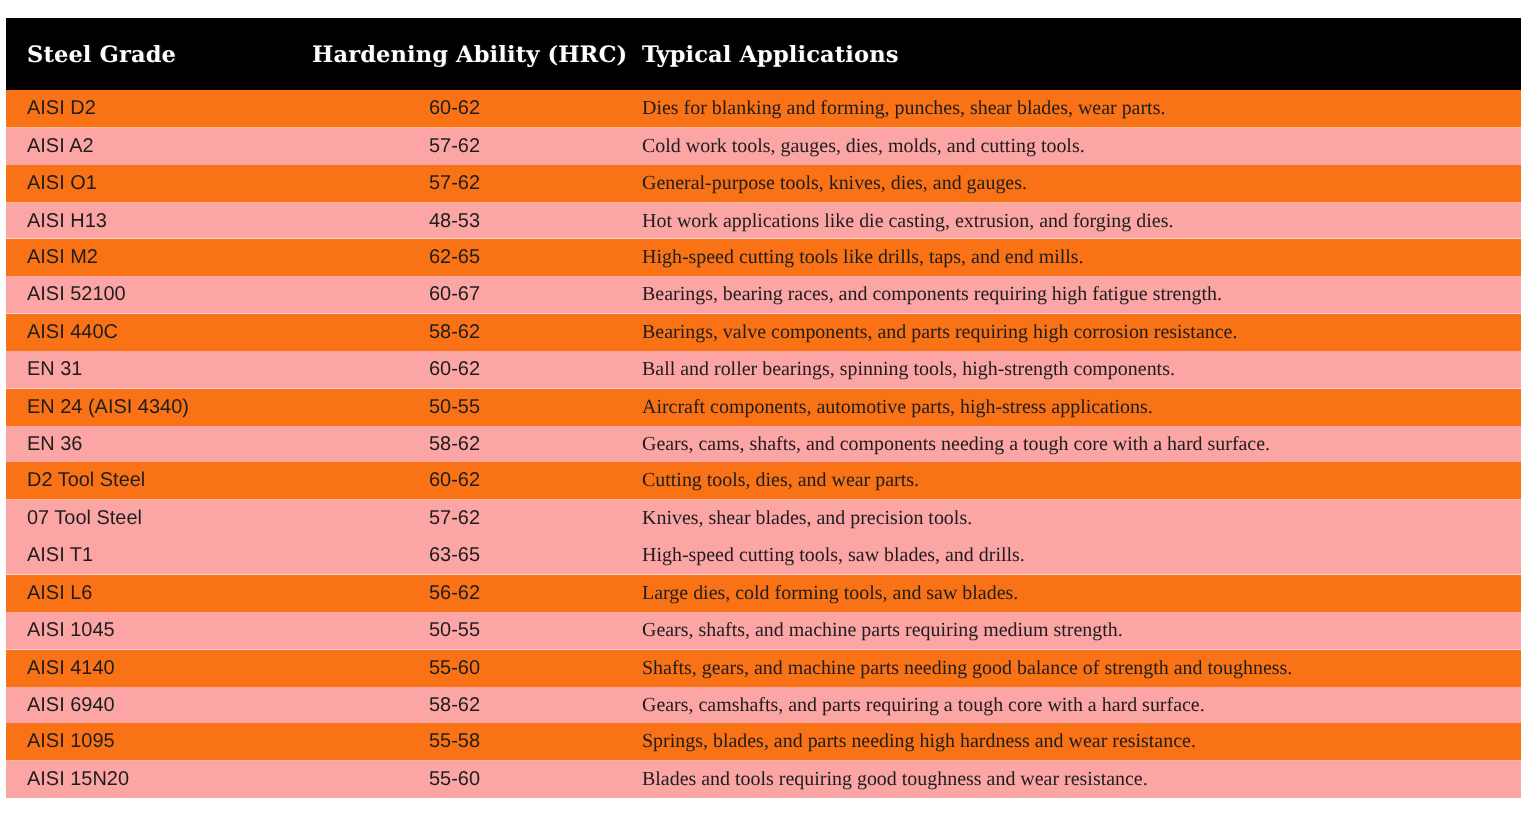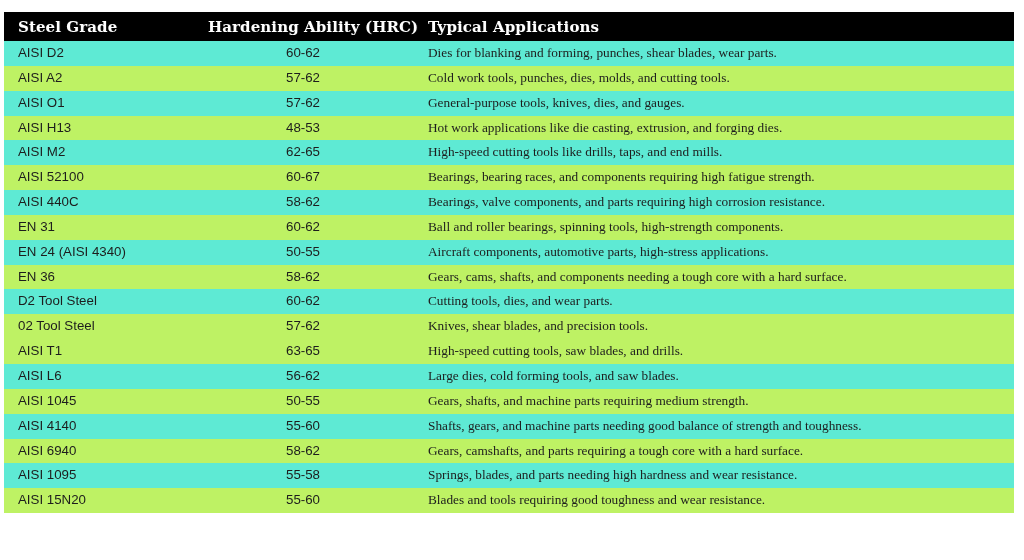--- a/index.html
+++ b/index.html
@@ -39,50 +39,50 @@
     background: #000000;
   }
 
   thead th {
     text-align: left;
     color: #ffffff;
     font-family: "DejaVu Serif", "Liberation Serif", serif;
     font-weight: bold;
     font-size: 15px;
     letter-spacing: 0.1px;
-    height: 29px;
+    height: 48px;
     padding: 0 0 0 0;
     vertical-align: middle;
     text-shadow: 0 1px 0 rgba(0,0,0,0.85), 1px 0 0 rgba(40,40,40,0.5);
     white-space: nowrap;
   }
   thead th.h-grade { padding-left: 14px; }
   thead th.h-hrc   { padding-left: 14px; }
   thead th.h-apps  { padding-left: 12px; }
 
   tbody tr {
     height: 24.85px;
   }
-  tbody tr.odd  { background: #5eead4; }
+  tbody tr.odd  { background: #f97316; }
   tbody tr.even { background: #d9d9d9; }
 
   tbody td {
     vertical-align: middle;
     padding: 0;
     white-space: nowrap;
     overflow: hidden;
     font-size: 13.3px;
     line-height: 24.85px;
     color: #1d1d1d;
   }
   td.c1 { padding-left: 14px; }
   td.c2 { padding-left: 92px; }
   td.c3 { padding-left: 12px; font-family: Liberation Serif, serif; }
 </style>
-<style>thead tr{background:#000000;}thead th{color:#ffffff;}tbody tr.even{background:#bef264;border-radius:10px;}</style></head>
+<style>thead tr{background:#000000;}thead th{color:#ffffff;}tbody tr.even{background:#fca5a5;border-radius:10px;}</style></head>
 <body>
 
 <div id="table-wrap">
   <table class="steel-table">
     <colgroup>
       <col class="c-grade">
       <col class="c-hrc">
       <col class="c-apps">
     </colgroup>
     <thead>
@@ -94,21 +94,21 @@
     </thead>
     <tbody id="table-body">
         <tr class="odd">
           <td class="c1">AISI D2</td>
           <td class="c2">60-62</td>
           <td class="c3">Dies for blanking and forming, punches, shear blades, wear parts.</td>
         </tr>
         <tr class="even">
           <td class="c1">AISI A2</td>
           <td class="c2">57-62</td>
-          <td class="c3">Cold work tools, punches, dies, molds, and cutting tools.</td>
+          <td class="c3">Cold work tools, gauges, dies, molds, and cutting tools.</td>
         </tr>
         <tr class="odd">
           <td class="c1">AISI O1</td>
           <td class="c2">57-62</td>
           <td class="c3">General-purpose tools, knives, dies, and gauges.</td>
         </tr>
         <tr class="even">
           <td class="c1">AISI H13</td>
           <td class="c2">48-53</td>
           <td class="c3">Hot work applications like die casting, extrusion, and forging dies.</td>
@@ -142,21 +142,21 @@
           <td class="c1">EN 36</td>
           <td class="c2">58-62</td>
           <td class="c3">Gears, cams, shafts, and components needing a tough core with a hard surface.</td>
         </tr>
         <tr class="odd">
           <td class="c1">D2 Tool Steel</td>
           <td class="c2">60-62</td>
           <td class="c3">Cutting tools, dies, and wear parts.</td>
         </tr>
         <tr class="even">
-          <td class="c1">02 Tool Steel</td>
+          <td class="c1">07 Tool Steel</td>
           <td class="c2">57-62</td>
           <td class="c3">Knives, shear blades, and precision tools.</td>
         </tr>
         <tr class="even">
           <td class="c1">AISI T1</td>
           <td class="c2">63-65</td>
           <td class="c3">High-speed cutting tools, saw blades, and drills.</td>
         </tr>
         <tr class="odd">
           <td class="c1">AISI L6</td>

